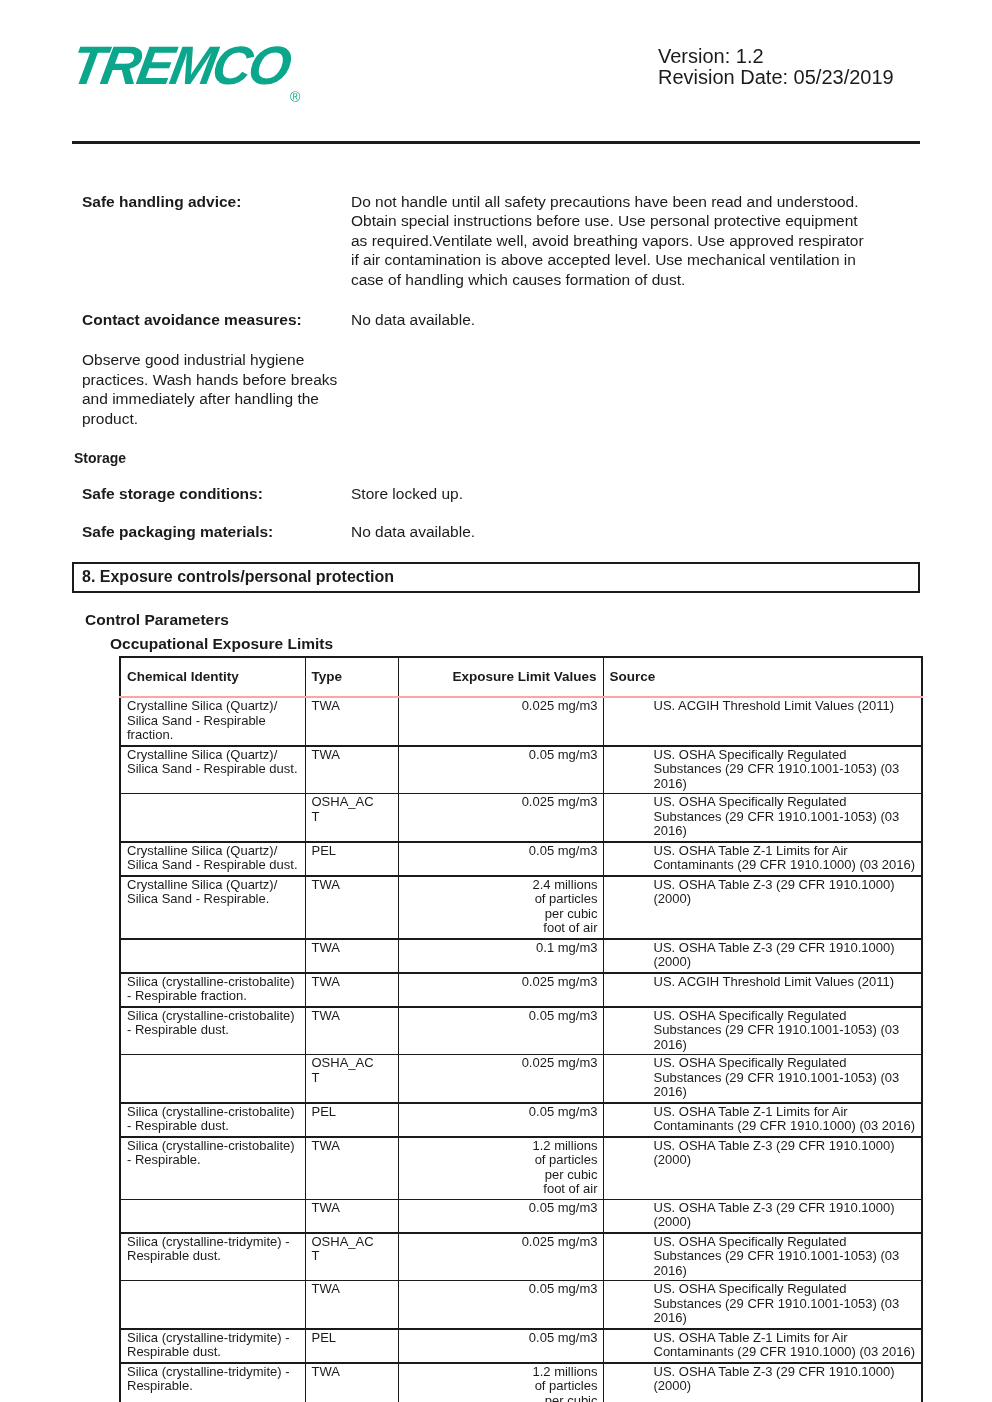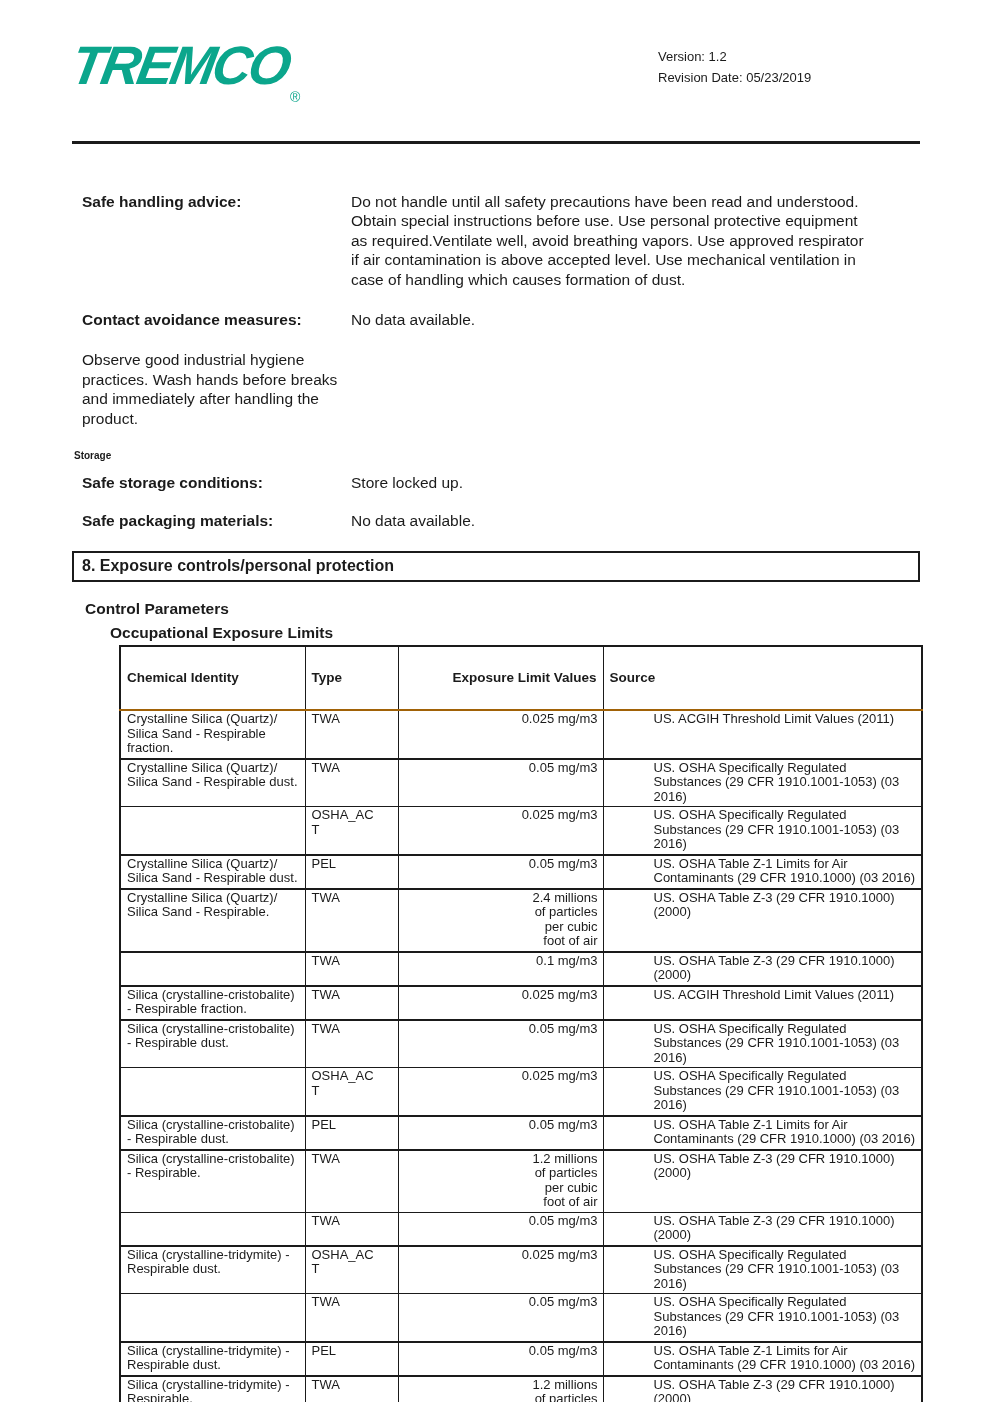--- a/index.html
+++ b/index.html
@@ -3,37 +3,37 @@
 <meta charset="utf-8">
 <style>
   html,body{margin:0;padding:0;background:#ffffff;}
   body{width:992px;height:1402px;overflow:hidden;font-family:"Liberation Sans",sans-serif;color:#1b1b1b;}
   .page{position:relative;width:992px;height:1402px;box-sizing:border-box;padding:38px 72px 0;}
   
   .hdr{display:flex;justify-content:space-between;align-items:flex-start;height:76px;}
   .logo{position:relative;line-height:1;white-space:nowrap;}
   .logo-text{display:inline-block;font-size:54px;font-weight:bold;font-style:italic;letter-spacing:-3px;color:#0ba68c;transform:skewX(-10deg);}
   .logo-reg{font-size:14px;color:#0ba68c;vertical-align:-18px;margin-left:2px;}
-  .version-block{width:262px;font-size:13px;line-height:21px;padding-top:8px;}
+  .version-block{width:262px;font-size:20px;line-height:21px;padding-top:8px;}
   .rule{border:none;border-top:3px solid #1b1b1b;margin:27px 0 0 0;}
   
   .fields{margin-top:48px;padding-left:10px;font-size:15.5px;line-height:19.4px;}
   .field{display:grid;grid-template-columns:269px 518px;margin-bottom:21px;}
   .field-label{font-weight:bold;}
-  .storage-heading{margin:22px 0 12px 2px;font-size:10px;font-weight:bold;}
+  .storage-heading{margin:22px 0 18px 2px;font-size:14px;font-weight:bold;}
   .fields.storage{margin-top:0;}
   .fields.storage .field{margin-bottom:19px;}
   
   .section8-box{margin-top:20px;border:2px solid #1b1b1b;padding:3px 4px 4px 8px;font-size:16px;font-weight:bold;line-height:20px;}
   .control-params{margin:17px 0 0 13px;font-size:15.5px;font-weight:bold;line-height:19px;}
   .oel-heading{margin:5px 0 0 38px;font-size:15.5px;font-weight:bold;line-height:19px;}
   
   table.oel{margin:3px 0 0 47px;width:802px;table-layout:fixed;border-collapse:collapse;border:2px solid #1a1a1a;font-size:13px;line-height:14.5px;}
   table.oel th,table.oel td{border:1px solid #1a1a1a;vertical-align:top;padding:1px 5px 2px 6px;}
-  table.oel thead th{font-size:13.5px;font-weight:bold;text-align:left;padding:24px 6px;border-bottom:2px solid #a16207;}
+  table.oel thead th{font-size:13.5px;font-weight:bold;text-align:left;padding:12px 6px;border-bottom:2px solid #fca5a5;}
   table.oel thead th:nth-child(3){text-align:right;}
   table.oel tr.thick td{border-top-width:2px;}
   td.c-elv{text-align:right;}
   .type-wrap{max-width:66px;word-break:break-all;}
   .elv-wrap{max-width:77px;margin-left:auto;text-align:right;}
   .src-wrap{max-width:270px;margin-left:44px;}
   
   .page-num{margin:3px 15px 0 0;text-align:right;font-size:15.5px;}
   .doc-num{margin:4px 0 0 8px;font-size:15.5px;}
 </style>

